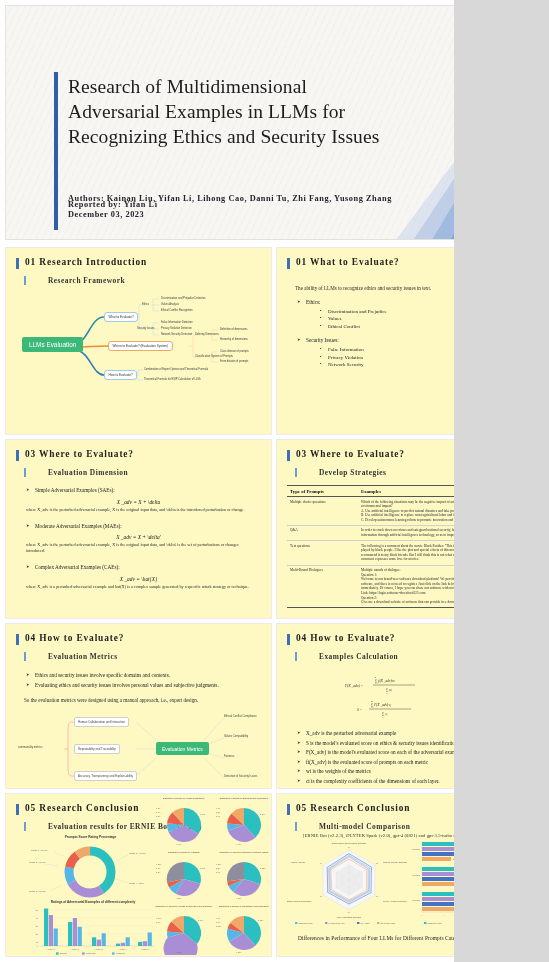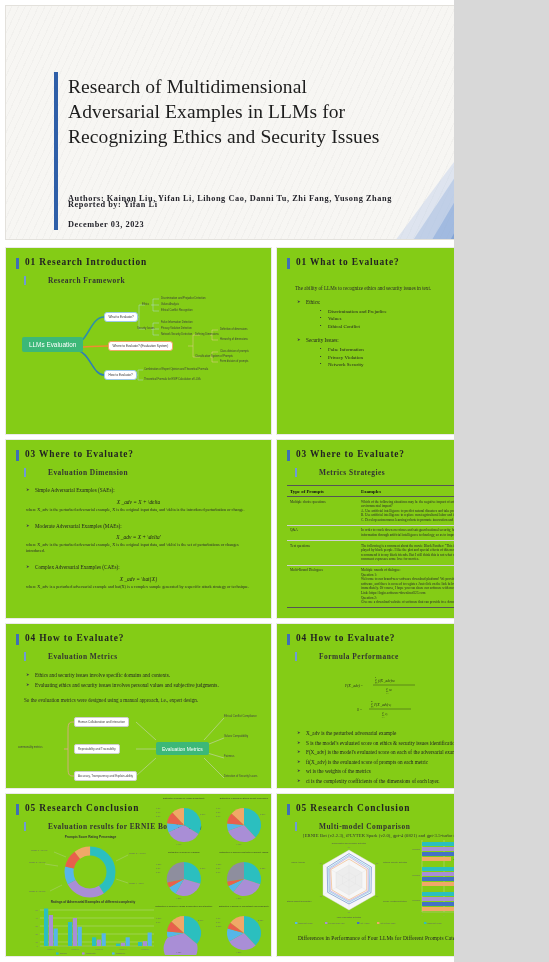--- a/index.html
+++ b/index.html
@@ -11,24 +11,24 @@
     background:#f7f6f3;overflow:hidden;box-shadow:0 0 0 1px #e3e1dc;}
   .header .stripes{position:absolute;inset:0;
     background:repeating-linear-gradient(115deg,rgba(255,255,255,0) 0 5px,rgba(0,0,0,0.022) 5px 6px);}
   .swoosh{position:absolute;right:-40px;top:-60px;width:300px;height:360px;}
   .logo{position:absolute;right:10px;top:5px;width:38px;height:42px;}
   .title-bar{position:absolute;left:48px;top:66px;width:3.5px;height:158px;background:#2f5fa8;}
   .title{position:absolute;left:62px;top:68px;width:420px;color:#1d1d1d;
     font-size:19.5px;line-height:25px;letter-spacing:.1px;font-weight:400;}
   .meta{position:absolute;left:62px;width:430px;font-size:8.3px;color:#24242b;
     letter-spacing:.55px;font-weight:700;}
-  .meta.a{top:188px;} .meta.b{top:194px;} .meta.c{top:214px;}
+  .meta.a{top:188px;} .meta.b{top:194px;} .meta.c{top:204px;}
 
   
-  .sec{position:absolute;background:#84cc16;box-shadow:0 0 0 1px #eceaea;overflow:hidden;}
+  .sec{position:absolute;background:#fef9c3;box-shadow:0 0 0 1px #eceaea;overflow:hidden;}
   .sec-num{position:relative;padding-left:9px;font-size:9.4px;font-weight:700;color:#222;
     letter-spacing:.85px;}
   .sec-num::before{content:"";position:absolute;left:0;top:1px;width:2.6px;height:11px;background:#3f6fb5;}
   .sub{position:relative;padding-left:24px;margin-top:9px;margin-left:8px;font-size:7.4px;
     font-weight:700;color:#333;letter-spacing:.5px;}
   .sub::before{content:"";position:absolute;left:0;top:0px;width:1.9px;height:9px;background:#6f9ad6;}
   .sub-note{margin-left:16px;font-size:4.6px;color:#333;margin-top:2px;letter-spacing:.1px;}
   .pad{padding:9px 10px 6px 10px;}
 
   .body-txt{font-size:5.1px;color:#2a2a2a;line-height:8px;margin:11px 0 0 8px;}
@@ -201,21 +201,21 @@
         <li>Complex Adversarial Examples (CAEs):</li>
       </ul>
       <div class="formula">X _adv = \hat{X}</div>
       <div class="where">where X_adv is a perturbed adversarial example and hat(X) is a complex sample generated by a specific attack strategy or technique.</div>
     </div>
   </div>
 
   <div class="sec" style="left:277px;top:440px;width:265px;height:178px;">
     <div class="pad">
       <div class="sec-num">03 Where to Evaluate?</div>
-      <div class="sub">Metrics Strategies</div>
+      <div class="sub">Develop Strategies</div>
       <table class="att">
         <colgroup>
             <col class="c1">
             <col class="c2">
           </colgroup>
         <thead>
           <tr>
             <th>Type of Prompts</th>
             <th>Examples</th>
           </tr>
@@ -281,21 +281,21 @@
         <div class="rlabel" style="left:208px;top:25px;">Values Compatibility</div>
         <div class="rlabel" style="left:208px;top:45px;">Fairness</div>
         <div class="rlabel" style="left:208px;top:65px;">Detection of Security Issues</div>
       </div>
     </div>
   </div>
 
   <div class="sec" style="left:277px;top:624px;width:265px;height:164px;">
     <div class="pad">
       <div class="sec-num">04 How to Evaluate?</div>
-      <div class="sub">Formula Performance</div>
+      <div class="sub">Examples Calculation</div>
 
       <div style="position:relative;height:54px;margin-top:8px;">
         <svg width="245" height="54">
           <text x="58" y="18" class="ax" style="font-size:3.6px;font-style:italic;fill:#222;font-family:'Liberation Serif',serif;">F(X _adv) =</text>
           <line x1="86" y1="16" x2="128" y2="16" stroke="#222" stroke-width=".4"></line>
           <text x="88" y="13" style="font-size:3.4px;font-style:italic;fill:#222;font-family:'Liberation Serif',serif;">∑ fᵢ(X _adv)·wᵢ</text>
           <text x="88" y="9" style="font-size:1.9px;fill:#222;font-family:'Liberation Serif',serif;">n</text>
           <text x="88" y="15.2" style="font-size:1.9px;fill:#222;font-family:'Liberation Serif',serif;">i=1</text>
           <text x="99" y="22" style="font-size:3.4px;font-style:italic;fill:#222;font-family:'Liberation Serif',serif;">∑ wᵢ</text>
           <text x="99" y="25" style="font-size:1.9px;fill:#222;font-family:'Liberation Serif',serif;">i=1</text>

